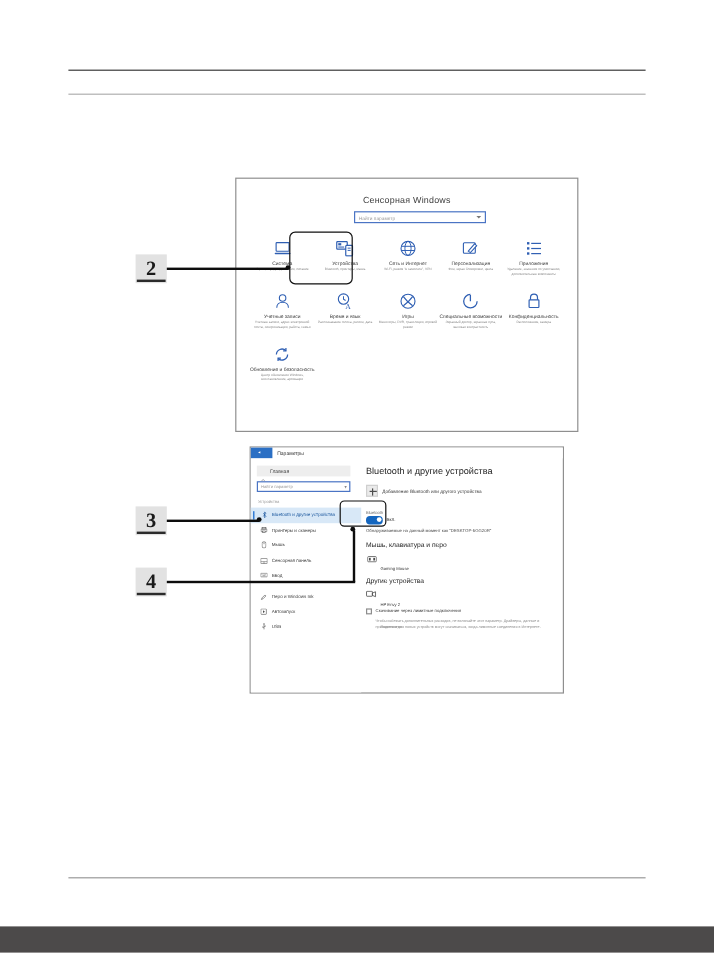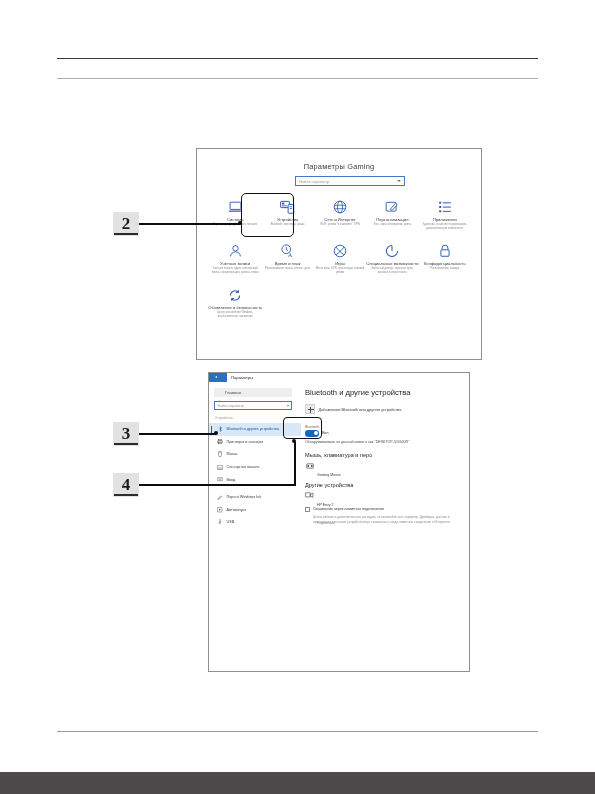--- a/index.html
+++ b/index.html
@@ -85,21 +85,21 @@
     font-size:2.7px;color:#8a8a8a;text-align:center;line-height:1.45;
     width:50px;
   }
   .tile-highlight{
     position:absolute;left:44px;top:44px;width:53px;height:44px;
     border:1.6px solid #111;border-radius:5px;box-sizing:border-box;
     pointer-events:none;
   }
 
   
-  #panel-bluetooth{ left:208px; top:372px; width:262px; height:300px; }
+  #panel-bluetooth{ left:208px; top:372px; width:262px; height:206px; }
 
   .bt-titlebar{
     position:absolute;left:0;top:0;width:100%;height:9px;
     background:#ffffff;
   }
   .bt-titlebar .tb-blue{
     position:absolute;left:0;top:0;width:18px;height:9px;background:#2b6fc4;
   }
   .bt-titlebar .tb-arrow{
     position:absolute;left:6px;top:3px;
@@ -252,21 +252,21 @@
 </head>
 <body>
 
 <div class="rule-top-dark"></div>
 <div class="rule-top-light"></div>
 <div class="rule-bottom"></div>
 <div class="footer-bar"></div>
 
 <div class="shot" id="panel-settings-home">
 
-  <div class="wsh-title">Параметры Gaming</div>
+  <div class="wsh-title">Сенсорная Windows</div>
 
   <div class="wsh-search">
     <span class="ph">Найти параметр</span>
     <span class="cv"></span>
   </div>
 
   <div class="tilegrid">
 
     <div class="tilerow">
       <div class="tile">

